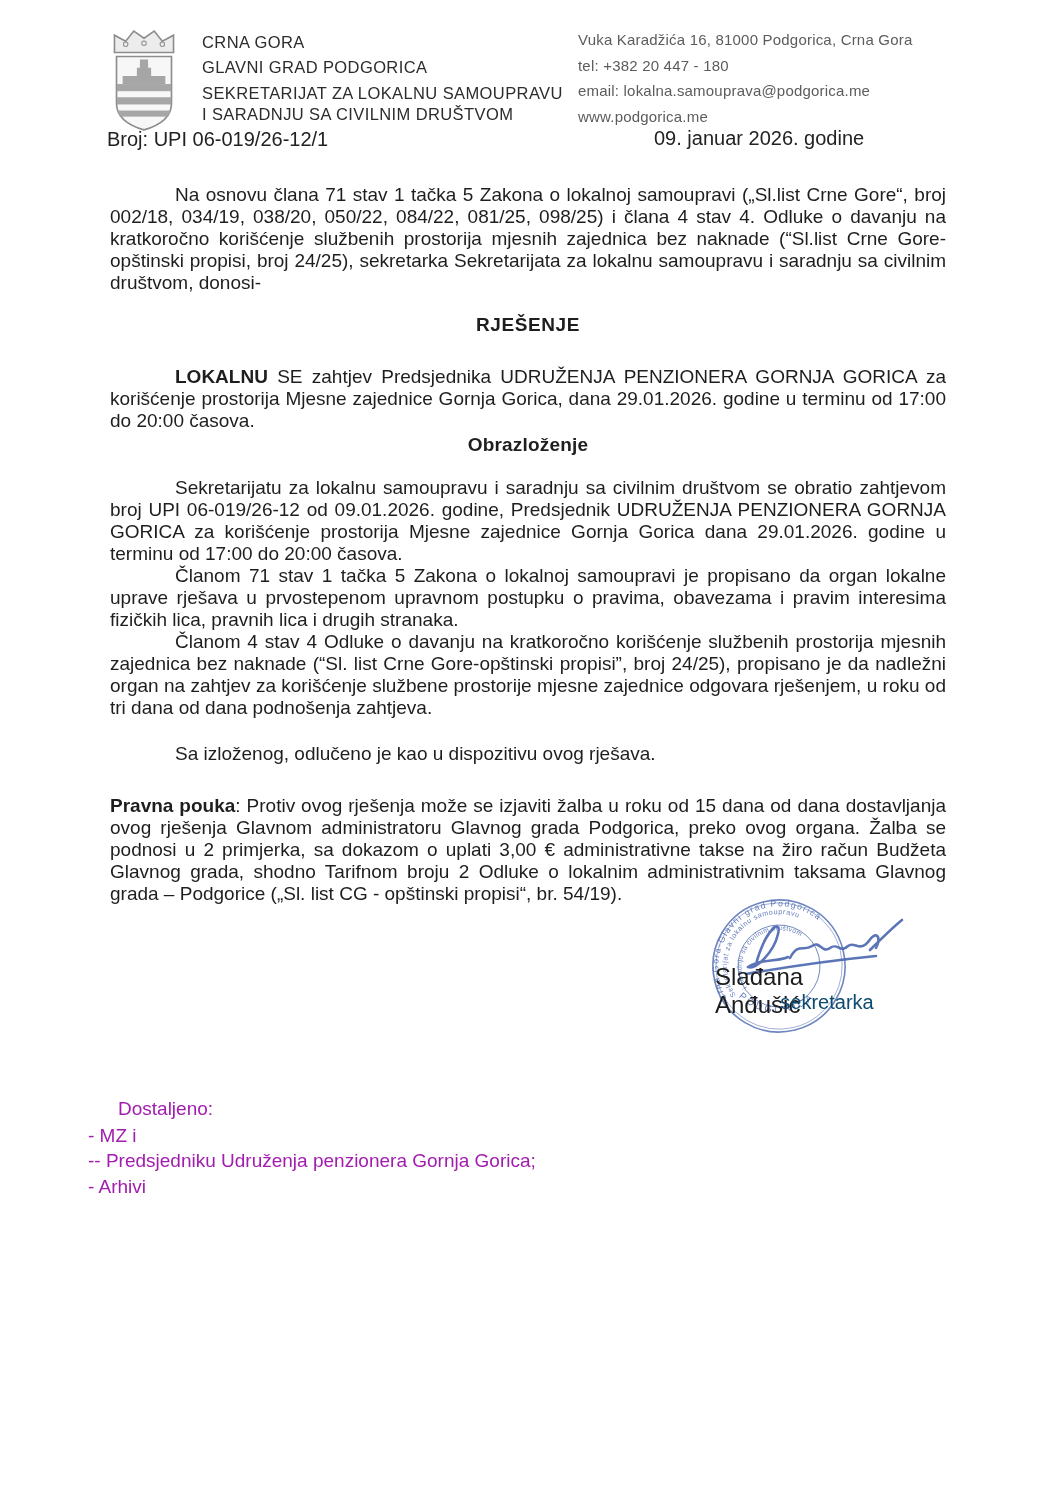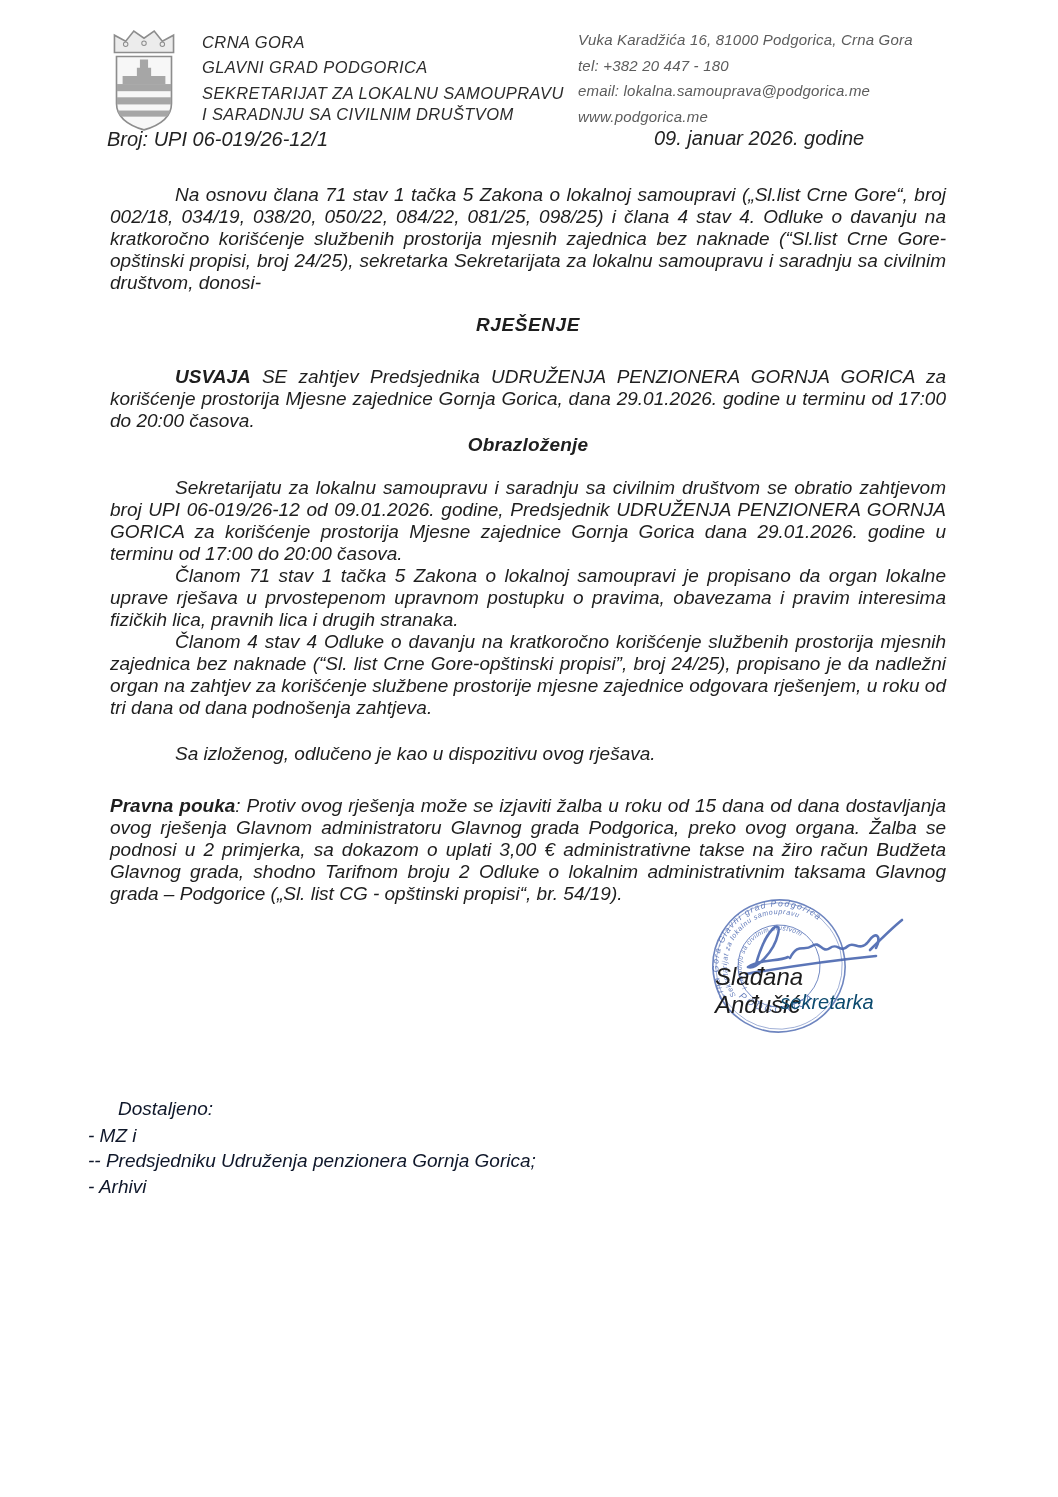--- a/index.html
+++ b/index.html
@@ -4,21 +4,20 @@
 <style>
   html,body{margin:0;padding:0;background:#e9e9e9;}
   .page{
     position:relative;
     width:1058px;height:1497px;
     background:#ffffff;
     font-family:"Liberation Sans", sans-serif;
     color:#1f1f1f;
     overflow:hidden;
     margin:0 auto;
-    font-style:italic;
   }
   
   .coat{position:absolute;left:106px;top:26px;width:76px;height:110px;}
   .org{position:absolute;left:202px;top:30px;font-size:16.5px;line-height:25px;color:#2c2c2c;letter-spacing:.4px;}
   .org .l3{line-height:21px;margin-top:3px;}
   .org .l4{line-height:21px;}
   .contact{position:absolute;left:578px;top:27px;font-size:15px;line-height:25.5px;color:#5c5c5c;letter-spacing:.2px;}
   .broj{position:absolute;left:107px;top:128px;font-size:20px;color:#222;}
   .date{position:absolute;left:654px;top:127px;font-size:20px;color:#222;}
   
@@ -34,21 +33,21 @@
   #p2{margin-bottom:0;}
   #p6{margin-top:24px;}
   #p7{margin-top:30px;}
   .b{font-weight:bold;}
   
   .stamp-svg{position:absolute;left:706px;top:893px;width:146px;height:146px;transform:rotate(-14deg);}
   .sign-svg{position:absolute;left:726px;top:912px;width:190px;height:72px;}
   .sig-name{position:absolute;left:715px;top:963px;width:170px;text-align:left;font-size:24px;color:#1c1c1c;}
   .sig-title{position:absolute;left:742px;top:991px;width:170px;text-align:center;font-size:20px;color:#0c4a6e;}
   
-  .dist{position:absolute;left:88px;top:1096px;font-size:19px;line-height:25.5px;color:#0f172a;}
+  .dist{position:absolute;left:88px;top:1096px;font-size:19px;line-height:25.5px;color:#a21caf;}
   .dist .label{margin-left:30px;margin-bottom:1px;}
   .stamp-text{fill:#4a67b0;opacity:.85;font-family:"Liberation Sans",sans-serif;}
 </style>
 </head>
 <body>
 
 <div class="page">
 
   <svg class="coat" viewBox="0 0 74 108">
     <path d="M8 26 L8 9 L19 15 L27 5 L37 12 L47 5 L55 15 L66 9 L66 26 Z" fill="#ececec" stroke="#8d8d8d" stroke-width="1.6"></path>
@@ -82,21 +81,21 @@
   </div>
 
   <div class="broj">Broj: UPI 06-019/26-12/1</div>
   <div class="date">09. januar 2026. godine</div>
 
   <div class="doc">
     <p class="ind" id="p1">Na osnovu člana 71 stav 1 tačka 5 Zakona o lokalnoj samoupravi („Sl.list Crne Gore“, broj 002/18, 034/19, 038/20, 050/22, 084/22, 081/25, 098/25) i člana 4 stav 4. Odluke o davanju na kratkoročno korišćenje službenih prostorija mjesnih zajednica bez naknade (“Sl.list Crne Gore-opštinski propisi, broj 24/25), sekretarka Sekretarijata za lokalnu samoupravu i saradnju sa civilnim društvom, donosi-</p>
 
     <div class="h-center" id="h-rjesenje">RJEŠENJE</div>
 
-    <p class="ind" id="p2"><span class="b">USVAJA</span><span> SE  zahtjev  Predsjednika UDRUŽENJA PENZIONERA GORNJA GORICA  za korišćenje  prostorija Mjesne zajednice Gornja Gorica, dana 29.01.2026. godine u terminu od 17:00 do 20:00 časova.</span></p>
+    <p class="ind" id="p2"><span class="b">LOKALNU</span><span> SE  zahtjev  Predsjednika UDRUŽENJA PENZIONERA GORNJA GORICA  za korišćenje  prostorija Mjesne zajednice Gornja Gorica, dana 29.01.2026. godine u terminu od 17:00 do 20:00 časova.</span></p>
 
     <div class="h-center" id="h-obraz">Obrazloženje</div>
 
     <p class="ind" id="p3">Sekretarijatu za lokalnu samoupravu i saradnju sa civilnim društvom se obratio zahtjevom broj UPI 06-019/26-12 od 09.01.2026. godine, Predsjednik UDRUŽENJA PENZIONERA GORNJA GORICA za korišćenje  prostorija Mjesne zajednice Gornja Gorica dana 29.01.2026. godine u terminu od 17:00 do 20:00 časova.</p>
     <p class="ind" id="p4">Članom 71 stav 1 tačka 5  Zakona o lokalnoj samoupravi je propisano da organ lokalne uprave rješava u prvostepenom upravnom postupku o pravima, obavezama i pravim interesima fizičkih lica, pravnih lica i drugih stranaka.</p>
     <p class="ind" id="p5">Članom 4 stav 4 Odluke o davanju na kratkoročno korišćenje službenih prostorija mjesnih zajednica bez naknade (“Sl. list Crne Gore-opštinski propisi”, broj 24/25), propisano je da nadležni organ na zahtjev za korišćenje službene prostorije mjesne zajednice odgovara rješenjem, u roku od tri dana od dana podnošenja zahtjeva.</p>
     <p class="ind" id="p6">Sa izloženog, odlučeno je kao u dispozitivu ovog rješava.</p>
 
     <p id="p7"><span class="b">Pravna pouka</span><span>: Protiv ovog rješenja može se izjaviti žalba u roku od 15 dana od dana dostavljanja ovog rješenja Glavnom administratoru Glavnog grada Podgorica, preko ovog organa. Žalba se podnosi u 2 primjerka, sa dokazom o uplati 3,00 € administrativne takse na žiro račun Budžeta Glavnog grada, shodno Tarifnom broju 2 Odluke o lokalnim administrativnim taksama Glavnog grada – Podgorice („Sl. list CG - opštinski propisi“, br. 54/19).</span></p>
   </div>

